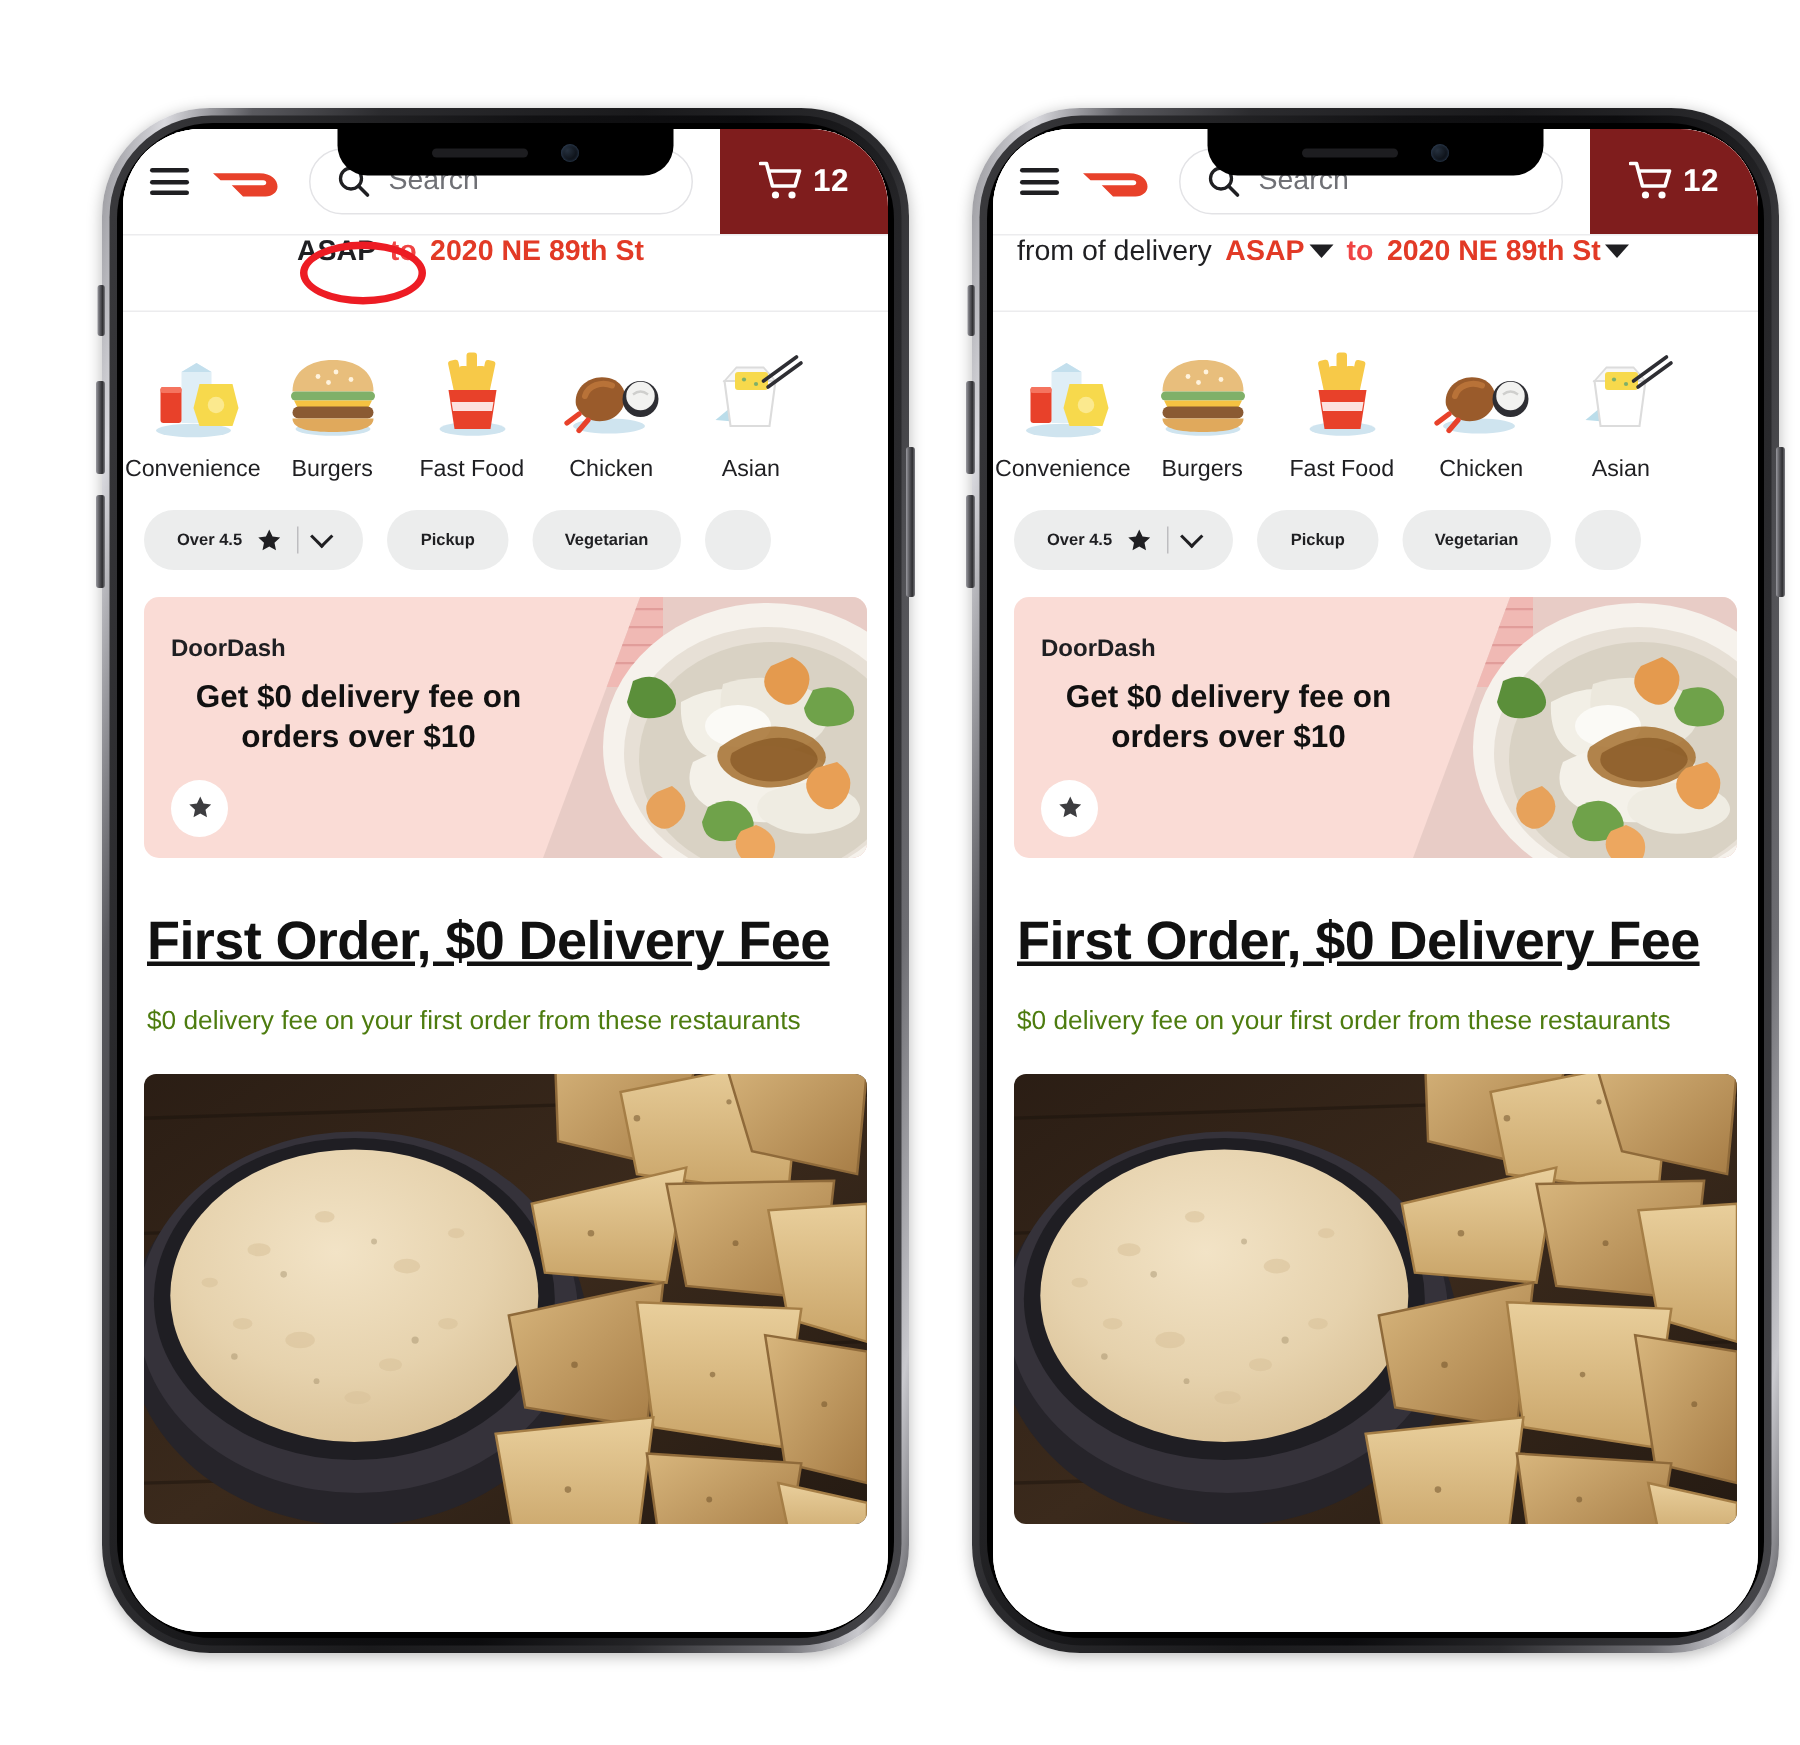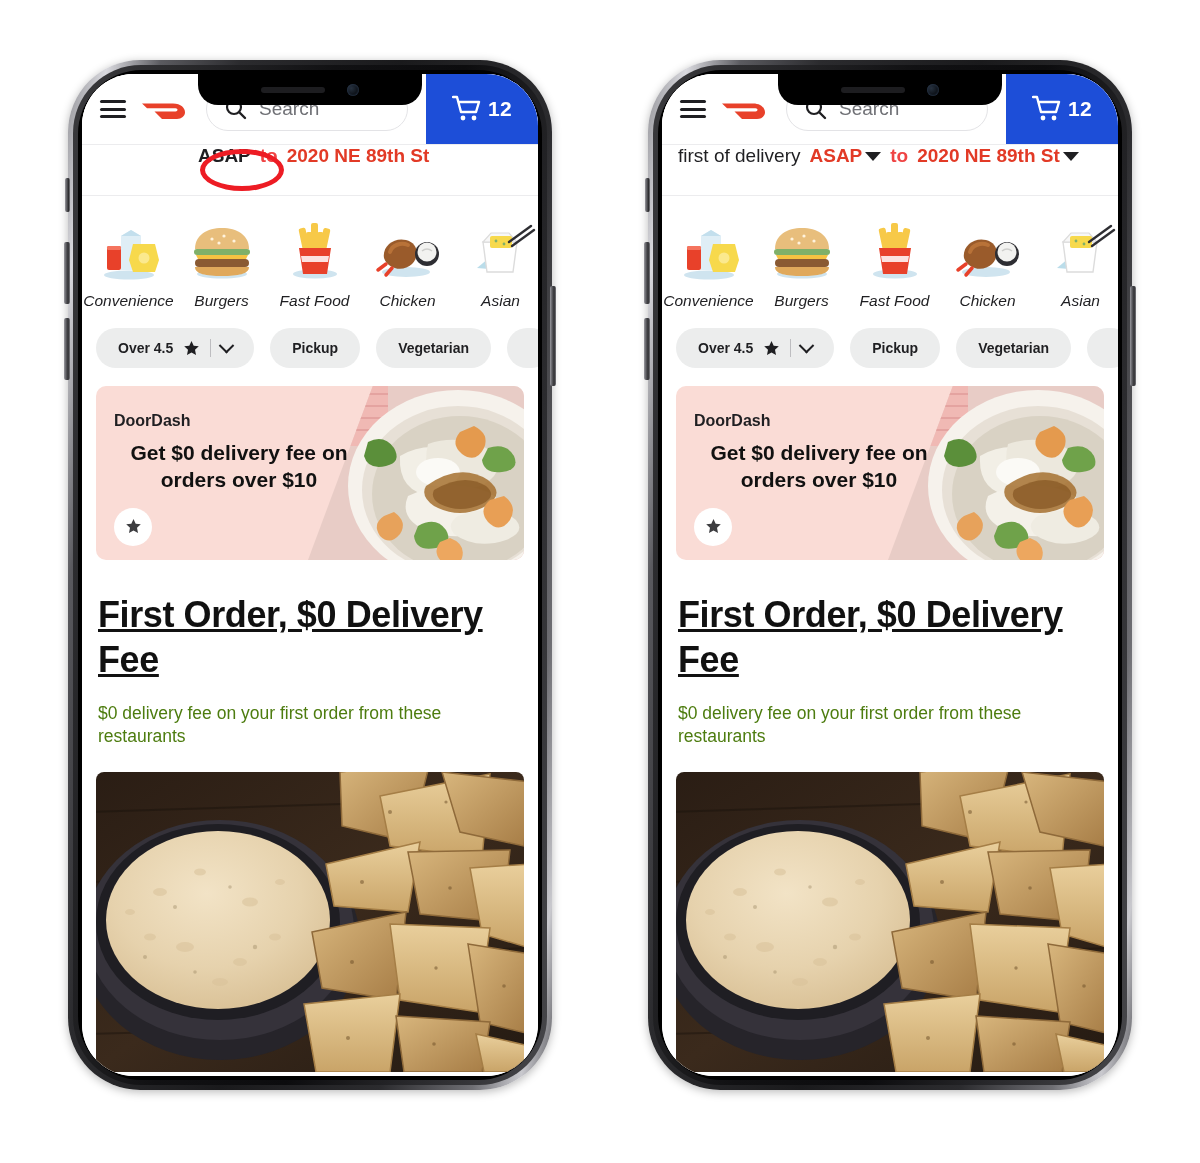--- a/index.html
+++ b/index.html
@@ -5,21 +5,21 @@
   * { box-sizing: border-box; margin: 0; padding: 0; }
   html, body {
     width: 1200px; height: 1163px;
     background: #ffffff;
     font-family: "Liberation Sans", sans-serif;
     overflow: hidden;
   }
   .stage { position: relative; width: 1200px; height: 1163px; background:#fff; }
 
   
-  .phone { position: absolute; top: 60px; width: 484px; height: 1030px; }
+  .phone { position: absolute; top: 72px; width: 538px; height: 1030px; }
   .phone.left  { left: 68px; }
   .phone.right { left: 648px; }
 
   .frame-outer {
     position: absolute; inset: 0;
     border-radius: 72px;
     background: linear-gradient(100deg,#8e8e93 0%,#d9d9de 6%,#5a5a5f 14%,#2b2b2e 26%,#1a1a1c 50%,#2b2b2e 74%,#6e6e73 88%,#c9c9ce 95%,#55555a 100%);
     box-shadow: 0 2px 10px rgba(0,0,0,.28);
   }
   .frame-mid {
@@ -79,21 +79,21 @@
     margin-left: 18px; flex: 1 1 auto;
     height: 44px; border: 1.5px solid #e3e3e6; border-radius: 24px;
     background: #fff;
     display: flex; align-items: center; gap: 12px; padding: 0 18px;
     min-width: 0;
   }
   .search-pill .ph { color: #6f7075; font-size: 19px; white-space: nowrap; }
   .cart-btn {
     margin-left: 18px; flex: 0 0 auto;
     align-self: stretch; height: 70px;
-    background: #1d4ed8;
+    background: #7f1d1d;
     display: flex; align-items: center; gap: 6px;
     padding: 0 26px;
     color: #fff;
   }
   .cart-count { font-size: 21px; font-weight: 700; letter-spacing:.3px; }
 
   .addrbar {
     height: 52px; border-top: 1px solid #ececee; border-bottom: 1px solid #ececee;
     display: flex; align-items: flex-start; gap: 9px;
     font-size: 19px; white-space: nowrap; position: relative;
@@ -108,31 +108,31 @@
   .caret { display:inline-block; width:0;height:0; margin-left:3px;
            border-left:8px solid transparent;border-right:8px solid transparent;border-top:9px solid #1f1f22; vertical-align: middle; }
 
   
   .annot-ellipse {
     position: absolute; border: 5px solid #ED1C24; border-radius: 50%;
     pointer-events: none; z-index: 30;
   }
 
   
-  .cats { display: flex; padding: 18px 0 6px 0; font-style: italic; }
+  .cats { display: flex; padding: 18px 0 6px 0; }
   .cat { width: 93px; flex: 0 0 93px; text-align: center; }
   .cat .art { height: 68px; display:flex; align-items:flex-end; justify-content:center; }
   .cat .lbl { margin-top: 10px; font-size: 15.5px; color:#1f1f22; font-weight: 500; }
 
   
   .chips { display: flex; gap: 16px; padding: 12px 14px 16px 14px; }
   .chip {
     height: 40px; border-radius: 20px; background: #eceded;
     display: flex; align-items: center; gap: 10px;
-    padding: 4px 22px; font-size: 14px; font-weight: 700; color:#1f1f22;
+    padding: 4px 22px; font-size: 11px; font-weight: 700; color:#1f1f22;
     white-space: nowrap; flex: 0 0 auto;
   }
   .chip .sep { width:1px; height:18px; background:#bdbdc0; }
   .chev { width: 11px; height: 11px; border-right: 2.4px solid #1f1f22; border-bottom: 2.4px solid #1f1f22;
           transform: rotate(45deg) translate(-2px,-2px); }
 
   
   .promo {
     margin: 2px 14px 0 14px; height: 174px; border-radius: 10px;
     background: #FADCD6; position: relative; overflow: hidden;
@@ -490,21 +490,21 @@
             <svg width="30" height="28" viewBox="0 0 30 28">
               <path d="M1 2 H5 L9 17 H24 L27 7 H7" fill="none" stroke="#fff" stroke-width="2.4" stroke-linejoin="round" stroke-linecap="round"></path>
               <circle cx="11" cy="23" r="2.4" fill="#fff"></circle>
               <circle cx="22" cy="23" r="2.4" fill="#fff"></circle>
             </svg>
             <span class="cart-count">12</span>
           </div>
         </div>
 
         <div class="addrbar r">
-          <span class="addr-prefix">first of delivery</span>
+          <span class="addr-prefix">from of delivery</span>
           <span>
             <span class="addr-asap red">ASAP</span><span class="caret"></span>
           </span>
           <span class="addr-to">to</span>
           <span>
             <span class="addr-loc">2020 NE 89th St</span><span class="caret"></span>
           </span>
         </div>
 
         <div class="cats">

